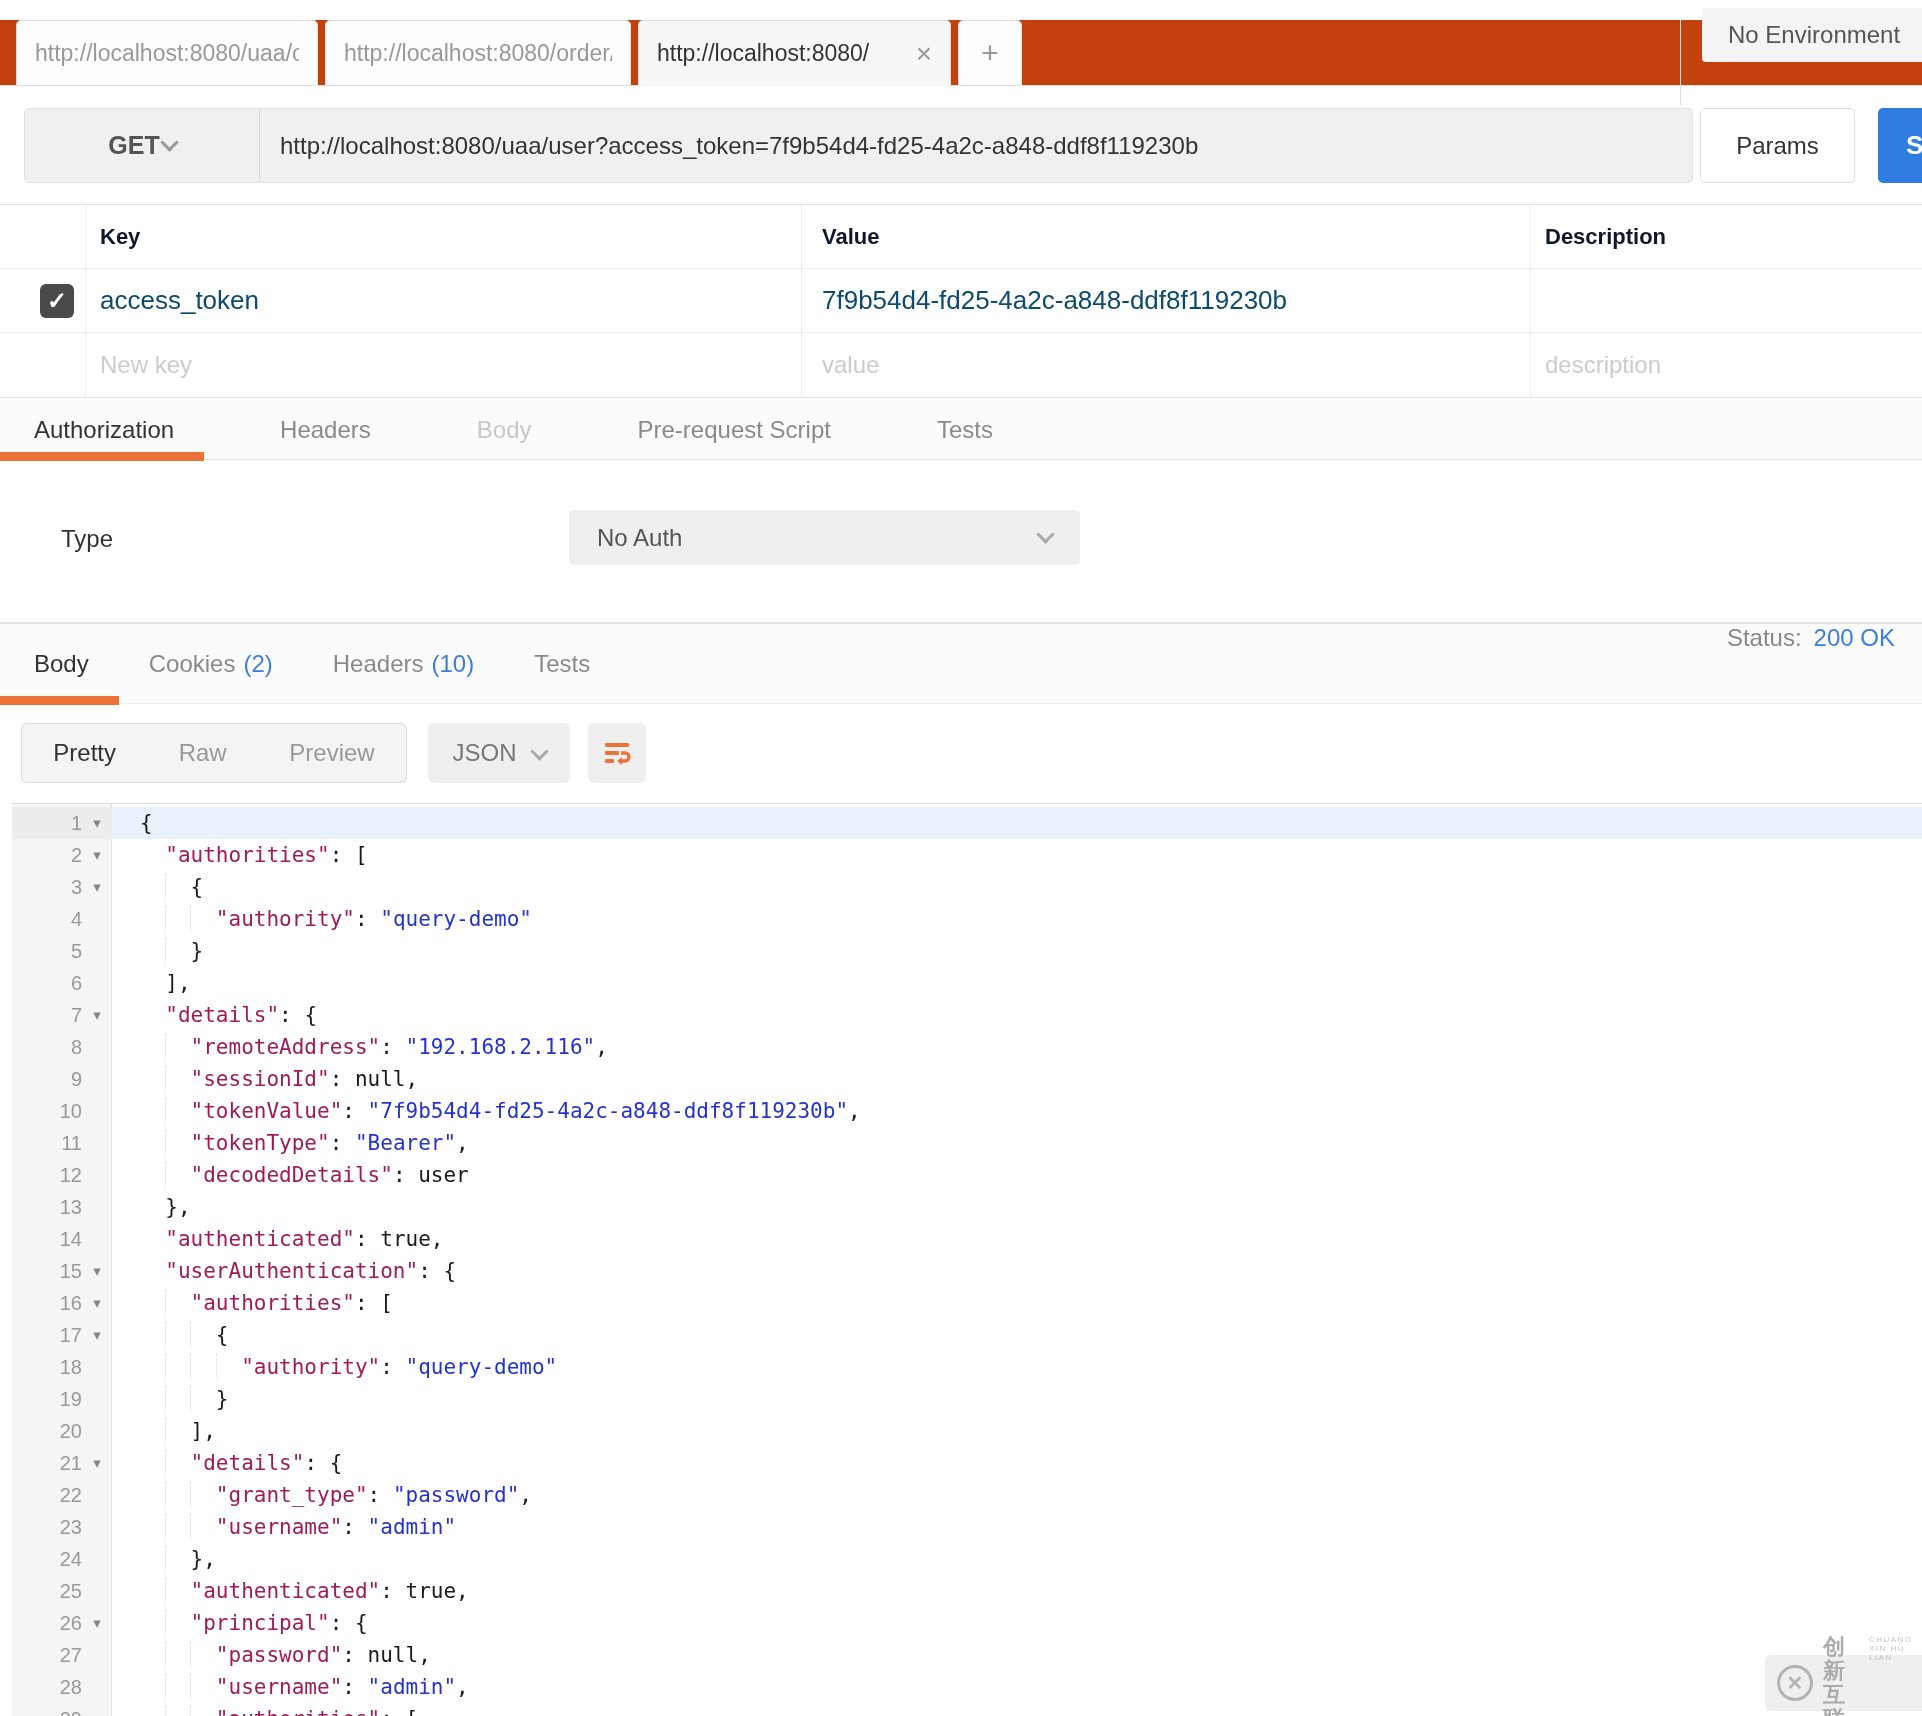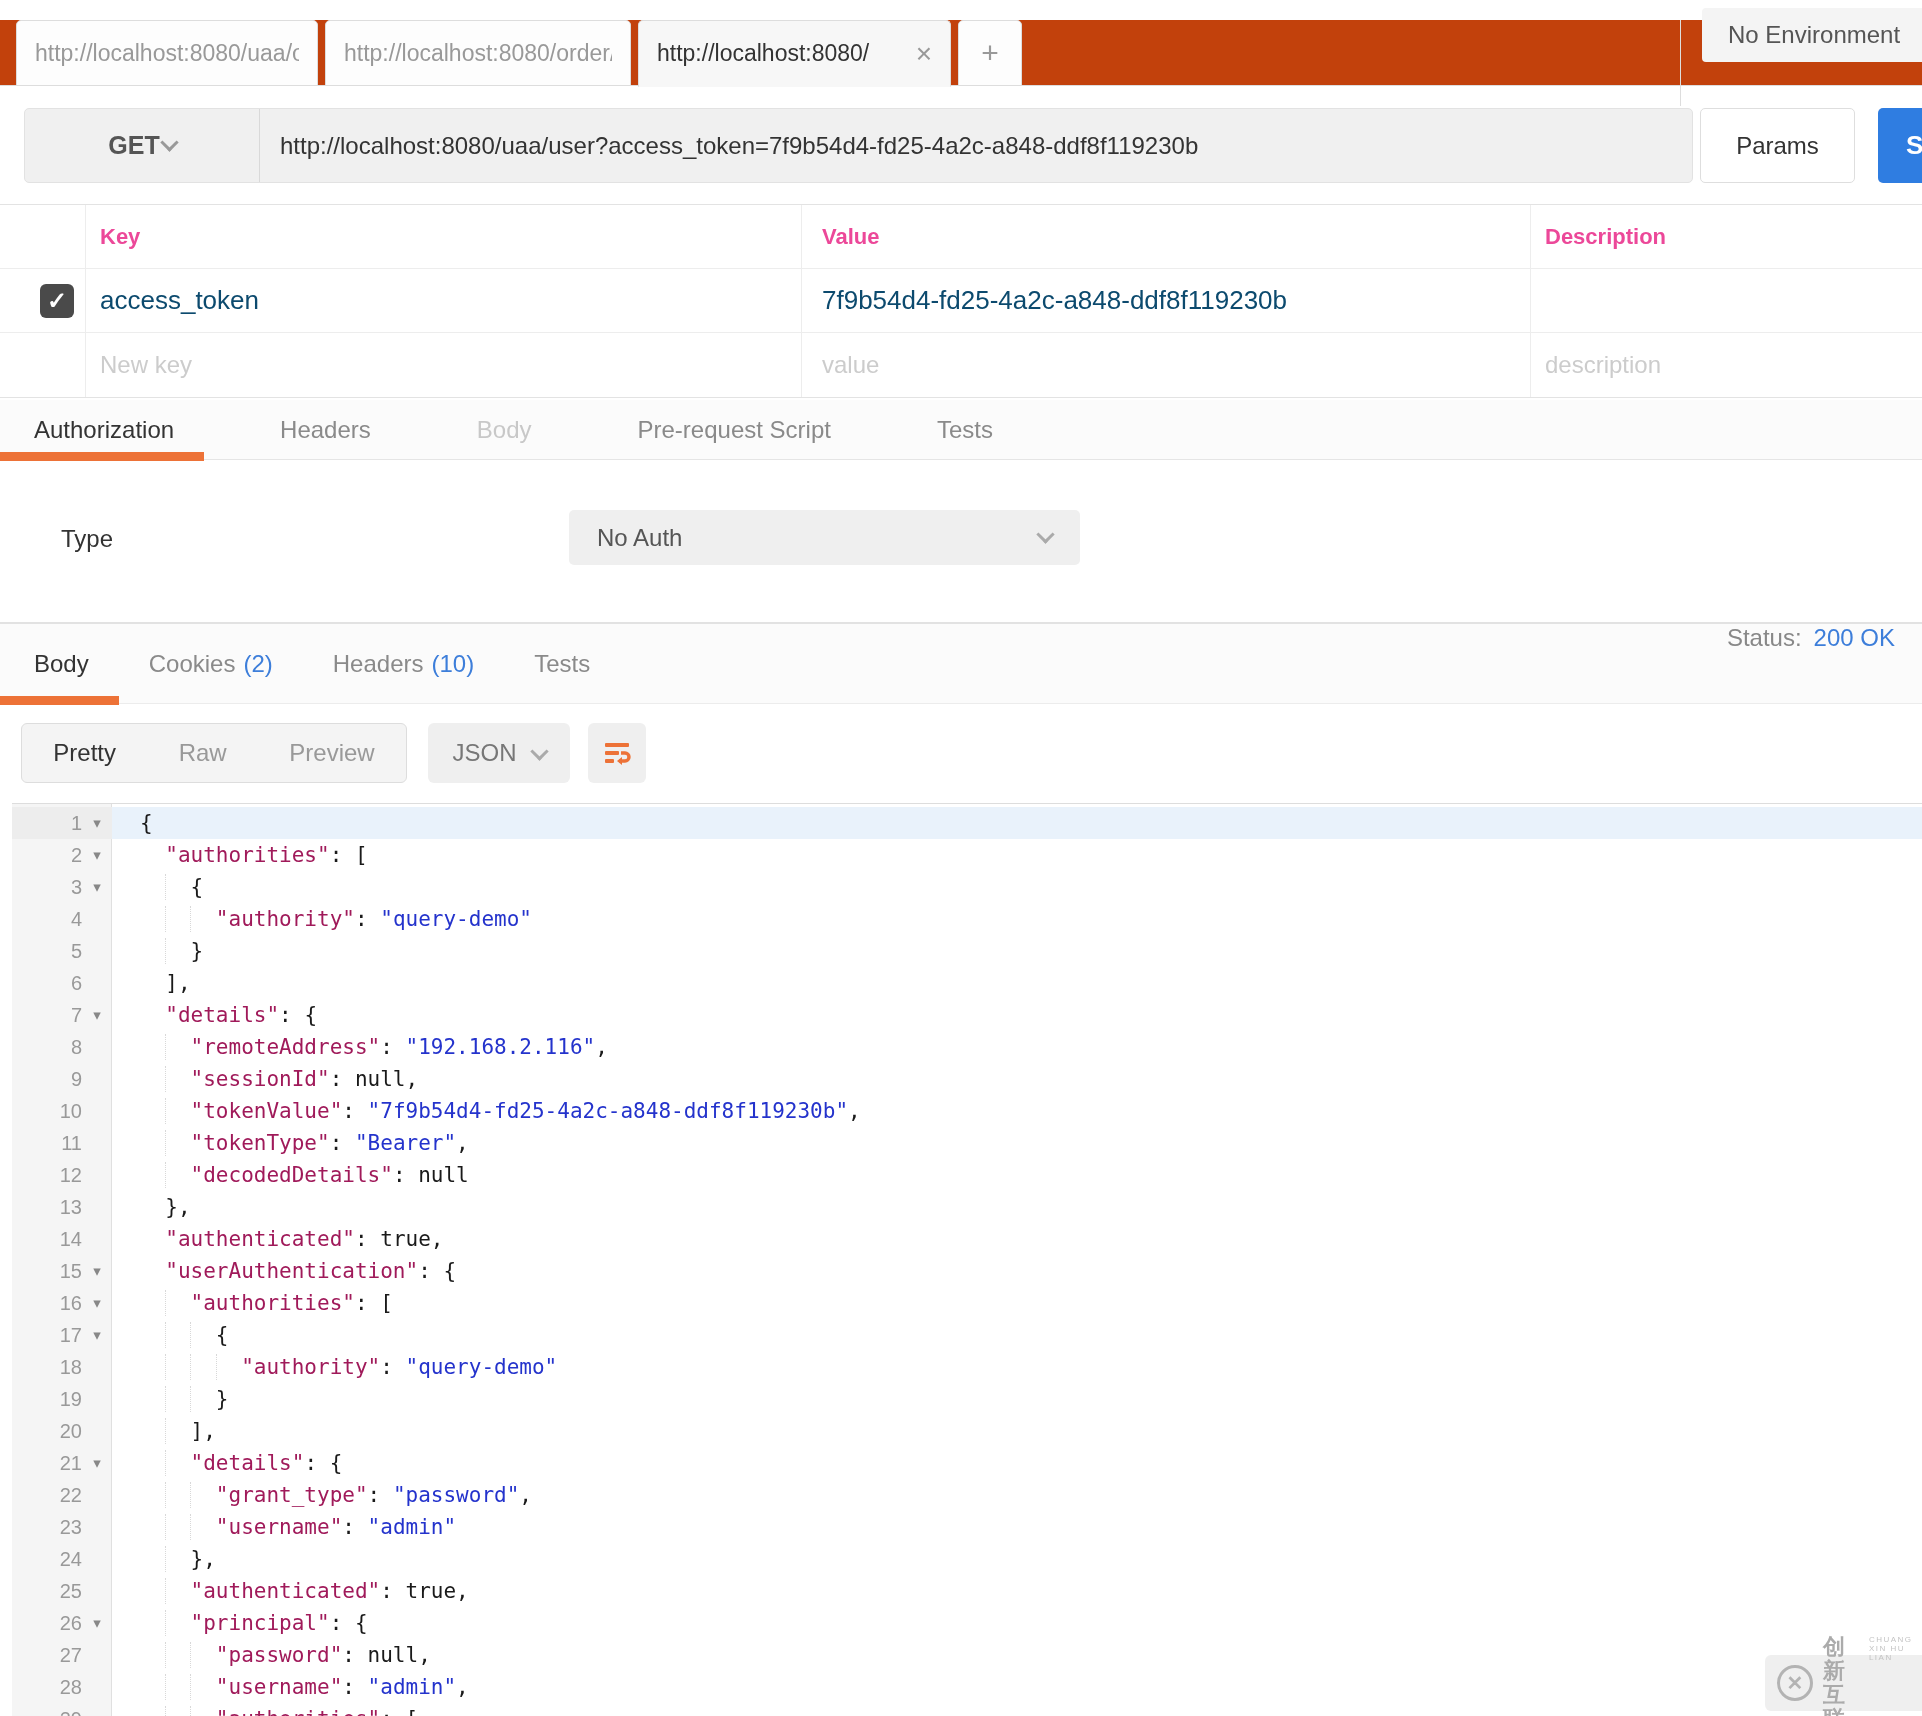--- a/index.html
+++ b/index.html
@@ -51,21 +51,21 @@
     display:flex; align-items:center; padding-left:28px; color:#fff; font-size:26px; font-weight:bold;
   }
   
   .ptable { position:absolute; left:0; top:204px; width:1922px; border-top:1px solid #e3e3e3; border-bottom:1px solid #e3e3e3; }
   .trow { display:flex; height:64px; border-bottom:1px solid #ededed; padding-left:12px; }
   .trow:last-child { border-bottom:none; }
   .c0 { width:74px; border-right:1px solid #ededed; display:flex; align-items:center; }
   .c1 { width:716px; border-right:1px solid #ededed; display:flex; align-items:center; padding-left:14px; }
   .c2 { width:729px; border-right:1px solid #ededed; display:flex; align-items:center; padding-left:20px; }
   .c3 { flex:1; display:flex; align-items:center; padding-left:14px; }
-  .thead .c1, .thead .c2, .thead .c3 { font-size:22px; font-weight:bold; color:#ec4899; }
+  .thead .c1, .thead .c2, .thead .c3 { font-size:22px; font-weight:bold; color:#0f172a; }
   .cellv { font-size:26px; color:#0c4a6e; white-space:nowrap; overflow:hidden; }
   .ph { font-size:24px; color:#ccc; }
   .checkbox {
     width:34px; height:34px; margin-left:28px; background:#4a4a4a; border-radius:6px;
     display:flex; align-items:center; justify-content:center;
   }
   .checkbox::after { content:"✓"; color:#fff; font-size:24px; font-weight:bold; }
   
   .reqtabs { position:absolute; left:0; top:400px; width:1922px; height:60px; background:#fbfbfb; border-bottom:1px solid #e5e5e5; display:flex;gap:46px; }
   .rtab { position:relative; height:60px; display:flex; align-items:center; padding:0 30px; font-size:24px; color:#8a8a8a; }
@@ -344,21 +344,21 @@
             <div class="lnum">11</div>
             <div class="fold"></div>
           </div>
           <div class="ccode"><div class="iguide" style="left: 53.2px;"></div><span class="ctx"><span>    </span><span class="tk-k">"tokenType"</span><span class="tk-p">: </span><span class="tk-s">"Bearer"</span><span class="tk-p">,</span></span></div>
         </div>
         <div class="cline">
           <div class="gut">
             <div class="lnum">12</div>
             <div class="fold"></div>
           </div>
-          <div class="ccode"><div class="iguide" style="left: 53.2px;"></div><span class="ctx"><span>    </span><span class="tk-k">"decodedDetails"</span><span class="tk-p">: null</span></span></div>
+          <div class="ccode"><div class="iguide" style="left: 53.2px;"></div><span class="ctx"><span>    </span><span class="tk-k">"decodedDetails"</span><span class="tk-p">: user</span></span></div>
         </div>
         <div class="cline">
           <div class="gut">
             <div class="lnum">13</div>
             <div class="fold"></div>
           </div>
           <div class="ccode"><span class="ctx"><span>  </span><span class="tk-p">},</span></span></div>
         </div>
         <div class="cline">
           <div class="gut">

